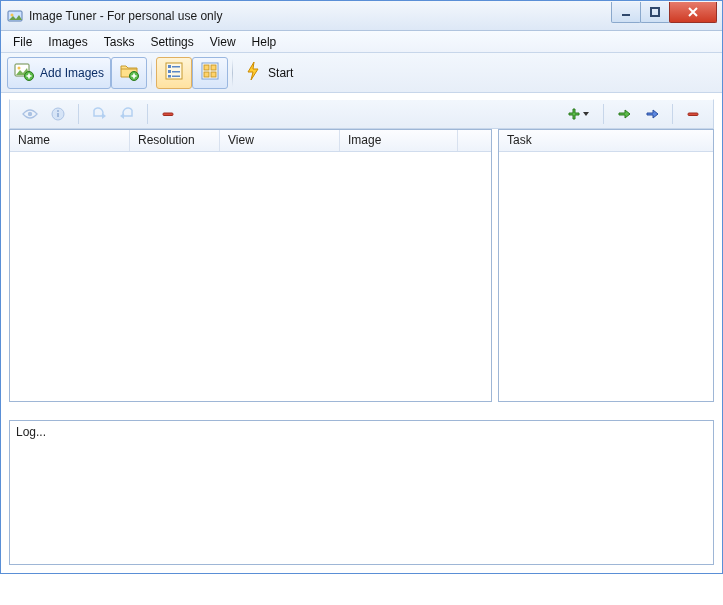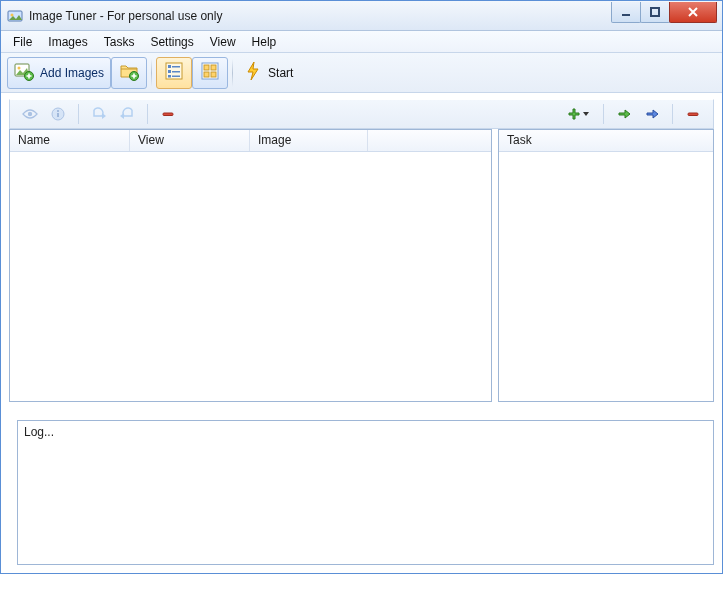--- a/index.html
+++ b/index.html
@@ -130,21 +130,21 @@
     padding:3px 8px;
     color:#222;
     font-size:12px;
     overflow:hidden; white-space:nowrap;
     cursor:default;
   }
   .pane-body { flex:1; background:#fff; }
   
   .log {
     height:145px;
-    margin:6px 8px 8px 16px;
+    margin:6px 8px 8px 8px;
     border:1px solid #9eb6d6;
     background:#fff;
     padding:4px 6px;
     color:#222;
   }
   
   .chev-down {
     width:0;height:0;border-left:3px solid transparent;border-right:3px solid transparent;border-top:4px solid #333;
     margin-left:2px;
   }
@@ -311,20 +311,21 @@
       <svg width="14" height="14" viewBox="0 0 14 14">
         <rect x="2" y="6" width="10" height="2.5" rx="1" fill="#d64b3a" stroke="#a02d20"></rect>
       </svg>
     </div>
   </div>
 
   <div class="content">
     <div class="pane left">
       <div class="colheaders">
         <div class="colh" style="width:120px">Name</div>
+        <div class="colh" style="width:90px">Resolution</div>
         <div class="colh" style="width:120px">View</div>
         <div class="colh" style="width:118px">Image</div>
         <div class="colh" style="flex:1;border-right:none"></div>
       </div>
       <div class="pane-body"></div>
     </div>
     <div class="pane right">
       <div class="colheaders">
         <div class="colh" style="flex:1;border-right:none">Task</div>
       </div>

